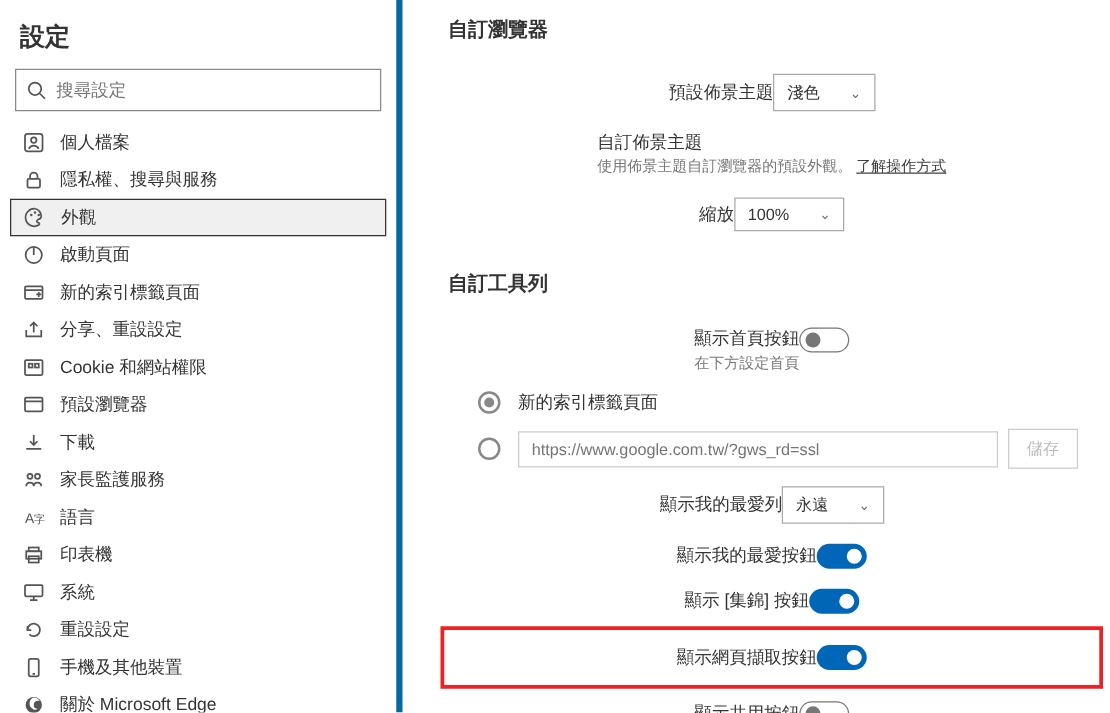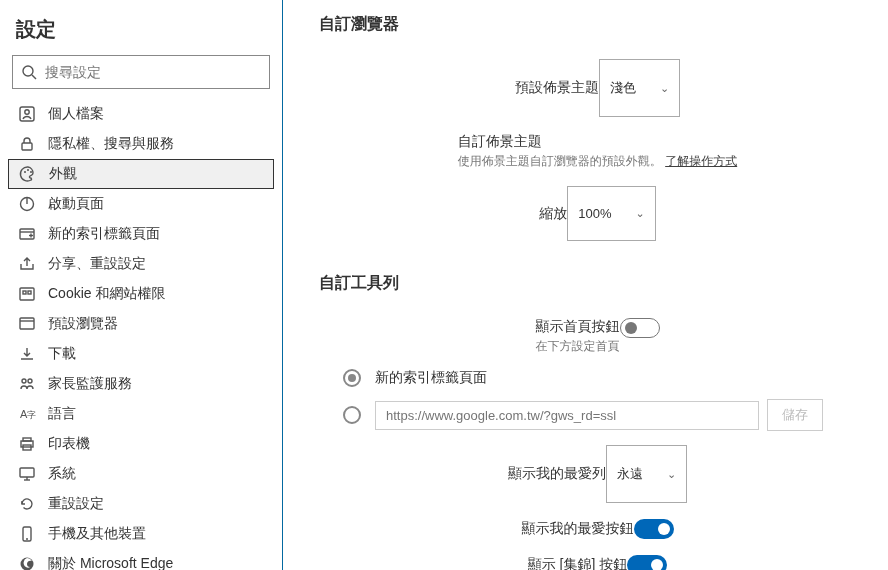--- a/index.html
+++ b/index.html
@@ -1,34 +1,34 @@
 <!DOCTYPE html>
 <html><head>
 <meta charset="utf-8">
 <style>
 * { box-sizing: border-box; margin: 0; padding: 0; }
 body { font-family: "Microsoft JhengHei", "Segoe UI", sans-serif; font-size: 14px; color: #333; background: #fff; width: 888px; height: 570px; overflow: hidden; }
 .container { display: flex; height: 100%; }
-.sidebar { width: 283px; padding: 12px 8px 0 8px; border-right: 1px solid #0369a1; }
+.sidebar { width: 322px; padding: 12px 8px 0 8px; border-right: 5px solid #0369a1; }
 .sidebar-title { font-size: 20px; font-weight: 600; padding: 4px 8px 12px 8px; }
 .search-box { display: flex; align-items: center; border: 1px solid #888; height: 34px; margin: 0 4px 10px 4px; padding: 0 8px; }
 .search-box svg { width: 16px; height: 16px; flex-shrink: 0; }
 .search-box input { border: none; outline: none; font-size: 14px; margin-left: 8px; width: 100%; color: #666; font-family: inherit; }
 .nav { list-style: none; }
 .nav-item { display: flex; align-items: center; height: 30px; padding: 0 10px; cursor: pointer; color: #333; }
 .nav-item.selected { border: 1px solid #333; background: #f0f0f0; }
 .nav-item svg, .nav-item .icon-ph { width: 18px; height: 18px; flex-shrink: 0; }
 .nav-item span { margin-left: 12px; font-size: 14px; }
 .main { flex: 1; padding: 14px 12px 0 36px; overflow-y: auto; }
 .section-title { font-size: 16px; font-weight: 600; margin-bottom: 16px; }
 .row { display: flex; align-items: center; justify-content: center; padding: 8px 0; min-height: 36px; }
 .row-label { font-size: 14px; }
 .row-sub { font-size: 12px; color: #777; margin-top: 2px; }
 .row-sub a { color: #404040; text-decoration: underline; }
-.select-box { border: 1px solid #aaa; padding: 19px 10px; font-size: 13px; min-width: 60px; text-align: center; cursor: pointer; display: flex; align-items: center; gap: 24px; }
+.select-box { border: 1px solid #aaa; padding: 5px 10px; font-size: 13px; min-width: 60px; text-align: center; cursor: pointer; display: flex; align-items: center; gap: 24px; }
 .select-box .chev { font-size: 11px; color: #666; }
 .toggle { width: 40px; height: 20px; border-radius: 10px; position: relative; cursor: pointer; }
 .toggle.on { background: #0067b8; }
 .toggle.off { background: #fff; border: 1px solid #777; }
 .toggle .knob { width: 12px; height: 12px; border-radius: 50%; position: absolute; top: 50%; transform: translateY(-50%); }
 .toggle.on .knob { background: #fff; right: 4px; }
 .toggle.off .knob { background: #777; left: 4px; }
 .radio-row { display: flex; align-items: center; padding: 6px 0 6px 24px; }
 .radio { width: 18px; height: 18px; border-radius: 50%; border: 2px solid #888; margin-right: 14px; display: flex; align-items: center; justify-content: center; cursor: pointer; }
 .radio.selected .dot { width: 8px; height: 8px; border-radius: 50%; background: #888; }

